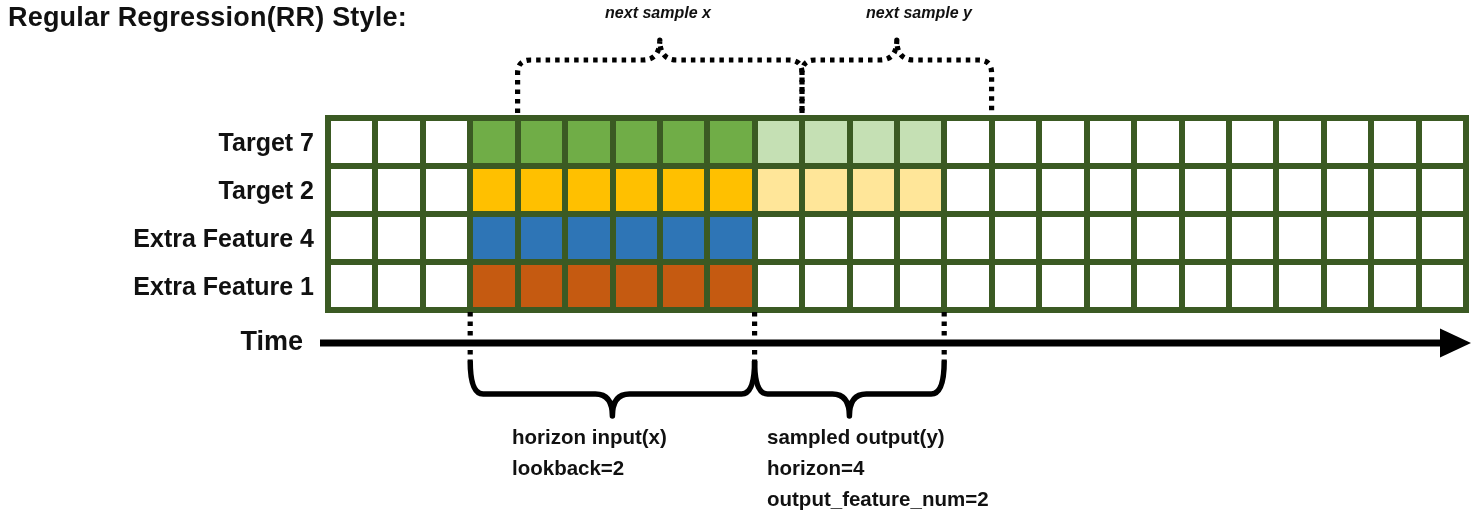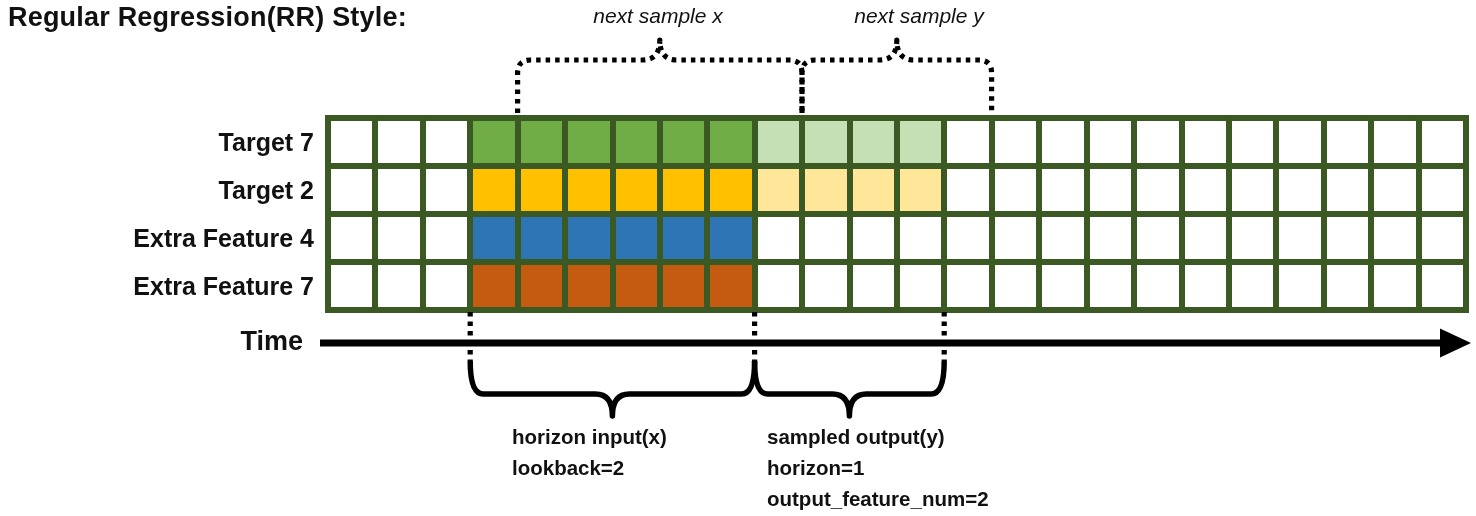--- a/index.html
+++ b/index.html
@@ -11,21 +11,21 @@
     color:#111;
     overflow:hidden;
   }
   .title{
     position:absolute;left:8px;top:2px;
     font-size:27px;font-weight:700;letter-spacing:0.2px;
   }
   .next-label{
     position:absolute;top:4px;width:400px;
     text-align:center;
-    font-size:21px;font-style:italic;font-weight:400;
+    font-size:16px;font-style:italic;font-weight:700;
   }
   #next-x{left:458px;}
   #next-y{left:719px;}
   .row-label{
     position:absolute;left:0;width:314px;
     text-align:right;
     font-size:25px;font-weight:700;line-height:42px;
     white-space:nowrap;
   }
   #grid{
@@ -58,21 +58,21 @@
 <div id="stage">
 
   <div class="title">Regular Regression(RR) Style:</div>
 
   <div id="next-x" class="next-label">next sample x</div>
   <div id="next-y" class="next-label">next sample y</div>
 
   <div class="row-label" style="top:121px">Target 7</div>
   <div class="row-label" style="top:169px">Target 2</div>
   <div class="row-label" style="top:217px">Extra Feature 4</div>
-  <div class="row-label" style="top:265px">Extra Feature 7</div>
+  <div class="row-label" style="top:265px">Extra Feature 1</div>
 
   <div id="grid" style="background: rgb(59, 90, 35);">
       <div class="cell" style="background: rgb(255, 255, 255);"></div>
       <div class="cell" style="background: rgb(255, 255, 255);"></div>
       <div class="cell" style="background: rgb(255, 255, 255);"></div>
       <div class="cell" style="background: rgb(112, 173, 71);"></div>
       <div class="cell" style="background: rgb(112, 173, 71);"></div>
       <div class="cell" style="background: rgb(112, 173, 71);"></div>
       <div class="cell" style="background: rgb(112, 173, 71);"></div>
       <div class="cell" style="background: rgb(112, 173, 71);"></div>
@@ -179,17 +179,17 @@
       <path d="M 320 343 L 1442 343" fill="none" stroke="#000000" stroke-width="7" stroke-linejoin="round"></path>
       <polygon points="1440,328.5 1471,343 1440,357.5" fill="#000000"></polygon>
     </svg>
 
   <div id="sample-input-text" class="sample-text">
     <div>horizon input(x)</div>
     <div>lookback=2</div>
   </div>
   <div id="sample-output-text" class="sample-text">
     <div>sampled output(y)</div>
-    <div>horizon=1</div>
+    <div>horizon=4</div>
     <div>output_feature_num=2</div>
   </div>
 
 </div>
 
 </body></html>

